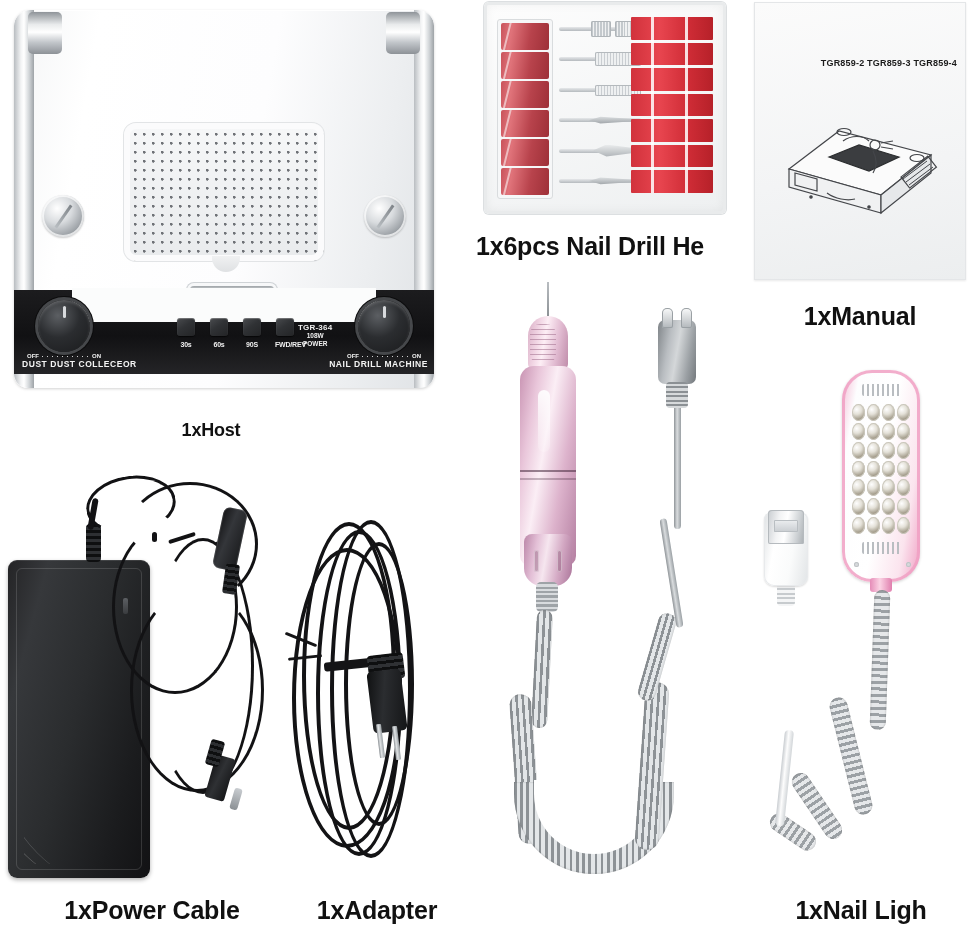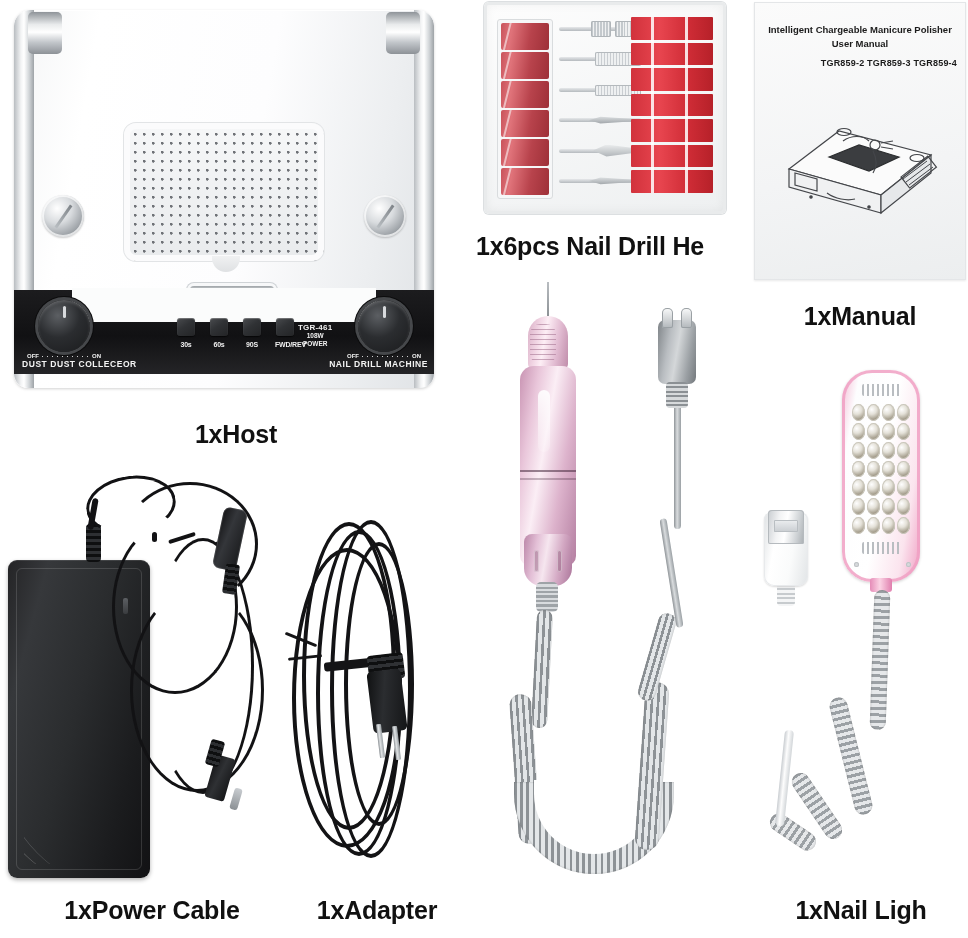--- a/index.html
+++ b/index.html
@@ -551,28 +551,28 @@
             <div class="sq-btn"></div>
             <div class="sq-label">90S</div>
           </div>
           <div class="btn-cell">
             <div class="sq-btn"></div>
             <div class="sq-label">FWD/REV</div>
           </div>
         </div>
 
         <div class="model-badge">
-          <div class="m1">TGR-461</div>
+          <div class="m1">TGR-364</div>
           <div class="m2">108W</div>
           <div class="m3">POWER</div>
         </div>
       </div>
     </div>
   </div>
-  <div class="caption" style="left:116px; top:420px; width:240px; font-size:25px;">1xHost</div>
+  <div class="caption" style="left:91px; top:420px; width:240px; font-size:18px;">1xHost</div>
 
   <div class="item kit-wrap">
     <div class="kit-box">
       <div class="kit-inner">
 
         <div class="bands-col">
           <div class="band"></div>
           <div class="band"></div>
           <div class="band"></div>
           <div class="band"></div>
@@ -622,24 +622,20 @@
           <div class="strip-tie" style="left:54px;"></div>
         </div>
 
       </div>
     </div>
   </div>
   <div class="caption" style="left:440px; top:232px; width:300px; font-size:25px;">1x6pcs Nail Drill He</div>
 
   <div class="item manual-wrap">
     <div class="manual-page">
-      <div class="manual-title">
-        <div>Intelligent Chargeable Manicure Polisher</div>
-        <div>User Manual</div>
-      </div>
       <div class="manual-models">TGR859-2  TGR859-3  TGR859-4</div>
       <div class="manual-art">
         <svg width="160" height="118" viewBox="0 0 160 118" fill="none" stroke="#44464a" stroke-width="1.2">
           <path d="M8 58 L58 20 L150 44 L100 84 Z" fill="#fbfbfb"></path>
           <path d="M8 58 L8 76 L100 102 L100 84 Z" fill="#f0f1f2"></path>
           <path d="M100 84 L150 44 L150 62 L100 102 Z" fill="#e6e8ea"></path>
           <path d="M48 46 L78 34 L118 46 L88 60 Z" fill="#3b3d40" stroke="#2a2c2e"></path>
           <path d="M62 30 C70 24, 82 24, 88 30"></path>
           <circle cx="94" cy="34" r="5"></circle>
           <path d="M100 32 L112 30 M100 36 L112 38"></path>

